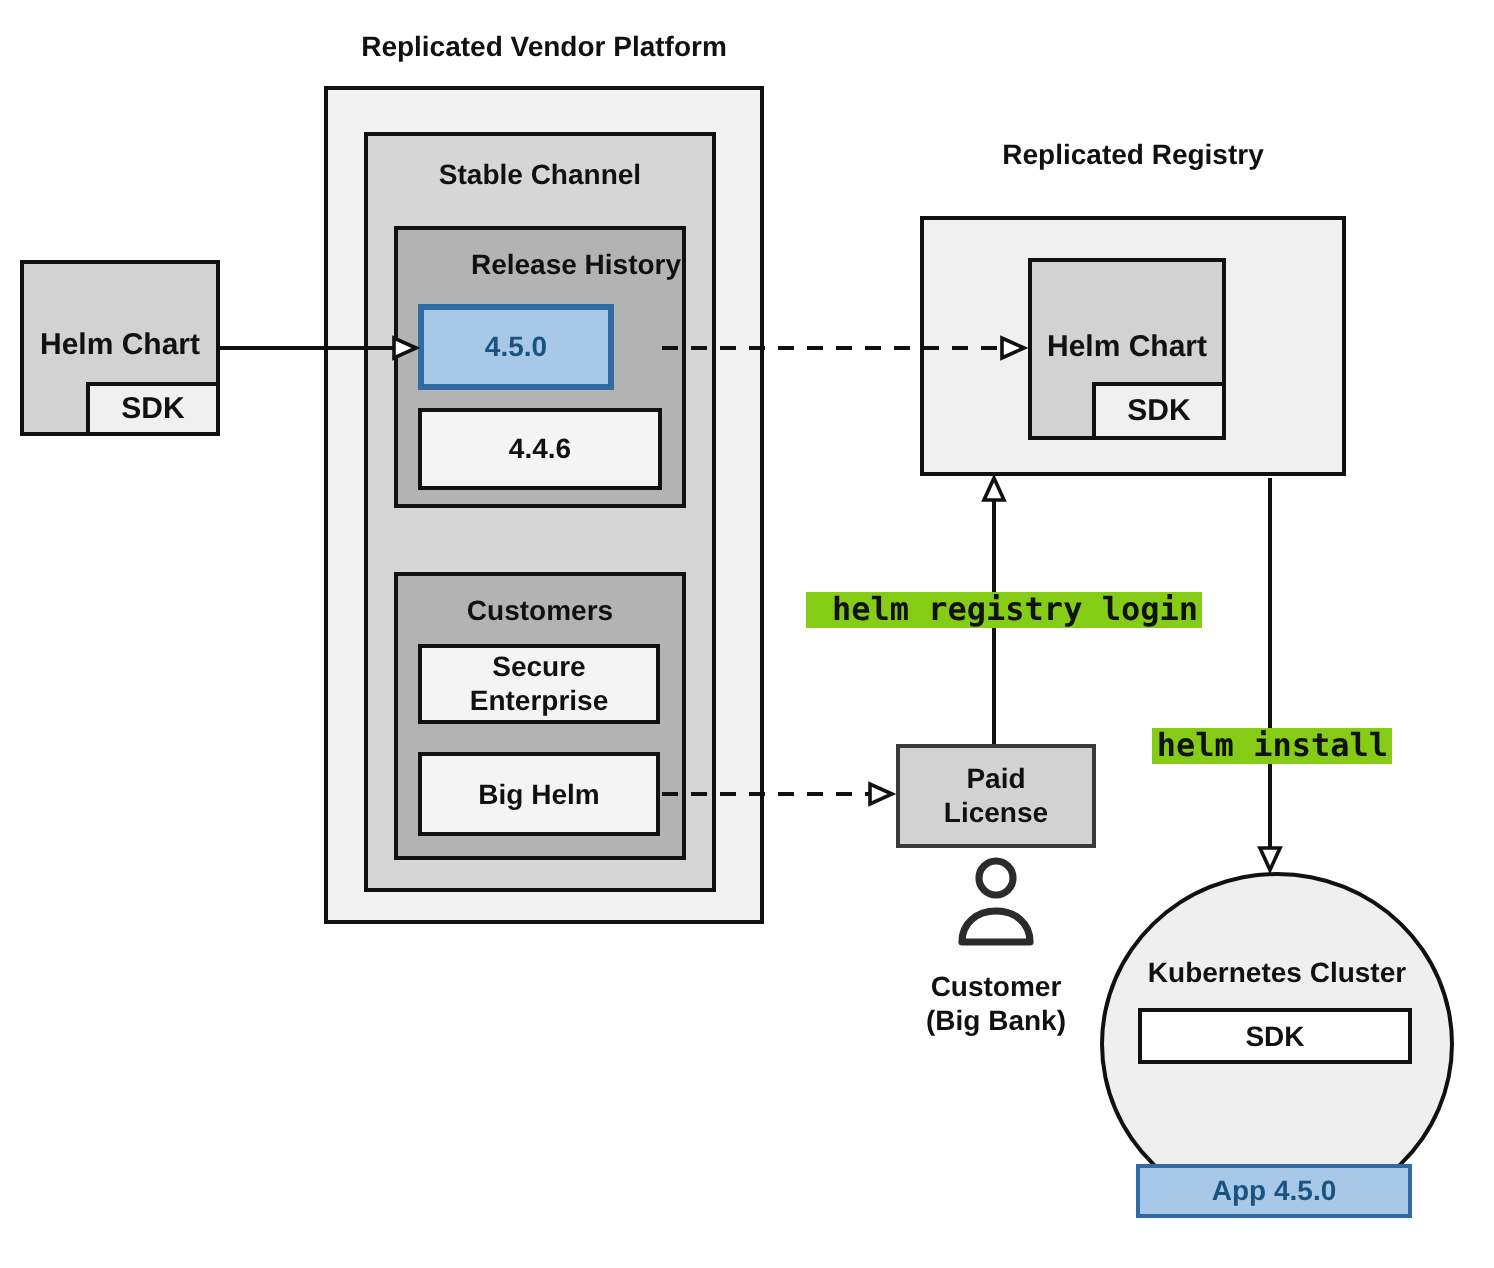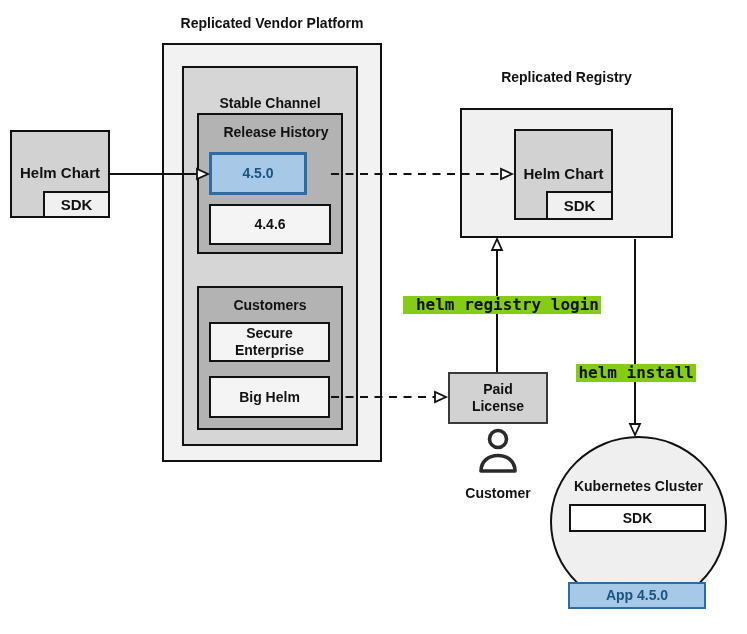--- a/index.html
+++ b/index.html
@@ -40,24 +40,24 @@
 </head>
 <body>
 
 <div id="stage">
 
   <div class="lbl" style="left:162px;top:15px;width:220px;">Replicated Vendor Platform</div>
 
   <div class="box fill-platform" style="left:162px;top:43px;width:220px;height:419px;"></div>
 
   <div class="box fill-mid" style="left:182px;top:66px;width:176px;height:380px;"></div>
-  <div class="lbl" style="left:182px;top:79px;width:176px;margin-top:16px;">Stable Channel</div>
+  <div class="lbl" style="left:182px;top:79px;width:176px;">Stable Channel</div>
 
   <div class="box fill-dark" style="left:197px;top:113px;width:146px;height:141px;"></div>
-  <div class="lbl" style="left:197px;top:124px;width:158px;text-align:center;">Release History</div>
+  <div class="lbl" style="left:209px;top:124px;width:158px;text-align:center;">Release History</div>
 
   <div class="box cbox hl" style="left:209px;top:152px;width:98px;height:43px;">4.5.0</div>
   <div class="box cbox fill-offwhite" style="left:209px;top:204px;width:122px;height:41px;">4.4.6</div>
 
   <div class="box fill-dark" style="left:197px;top:286px;width:146px;height:144px;"></div>
   <div class="lbl" style="left:197px;top:297px;width:146px;">Customers</div>
 
   <div class="box cbox fill-offwhite" style="left:209px;top:322px;width:121px;height:40px;padding:0 14px;">Secure Enterprise</div>
   <div class="box cbox fill-offwhite" style="left:209px;top:376px;width:121px;height:42px;">Big Helm</div>
 
@@ -76,20 +76,21 @@
       <div>Paid</div>
       <div>License</div>
     </div>
   </div>
 
   <svg class="abs" style="left:474px;top:427px;" width="48" height="48" viewBox="0 0 48 48">
     <circle cx="24" cy="12" r="8.5" fill="none" stroke="#2b2b2b" stroke-width="3.6"></circle>
     <path d="M7 44 c0 -9.5 7.5 -15.5 17 -15.5 c9.5 0 17 6 17 15.5 z" fill="none" stroke="#2b2b2b" stroke-width="3.6" stroke-linejoin="round"></path>
   </svg>
   <div class="lbl" style="left:438px;top:485px;width:120px;">Customer</div>
+  <div class="lbl" style="left:438px;top:502px;width:120px;">(Big Bank)</div>
 
   <div class="box circle" style="left:550px;top:436px;width:177px;height:172px;"></div>
   <div class="lbl" style="left:550px;top:478px;width:177px;">Kubernetes Cluster</div>
   <div class="box cbox" style="left:569px;top:504px;width:137px;height:28px;background:#ffffff;">SDK</div>
   <div class="box cbox hl2" style="left:568px;top:538px;width:138px;height:27px;margin-top:44px;">App 4.5.0</div>
 
   <svg id="connectors" width="747" height="634" viewBox="0 0 747 634">
 
     <g>
       <line x1="110" y1="174" x2="198" y2="174" stroke="#111" stroke-width="2"></line>

